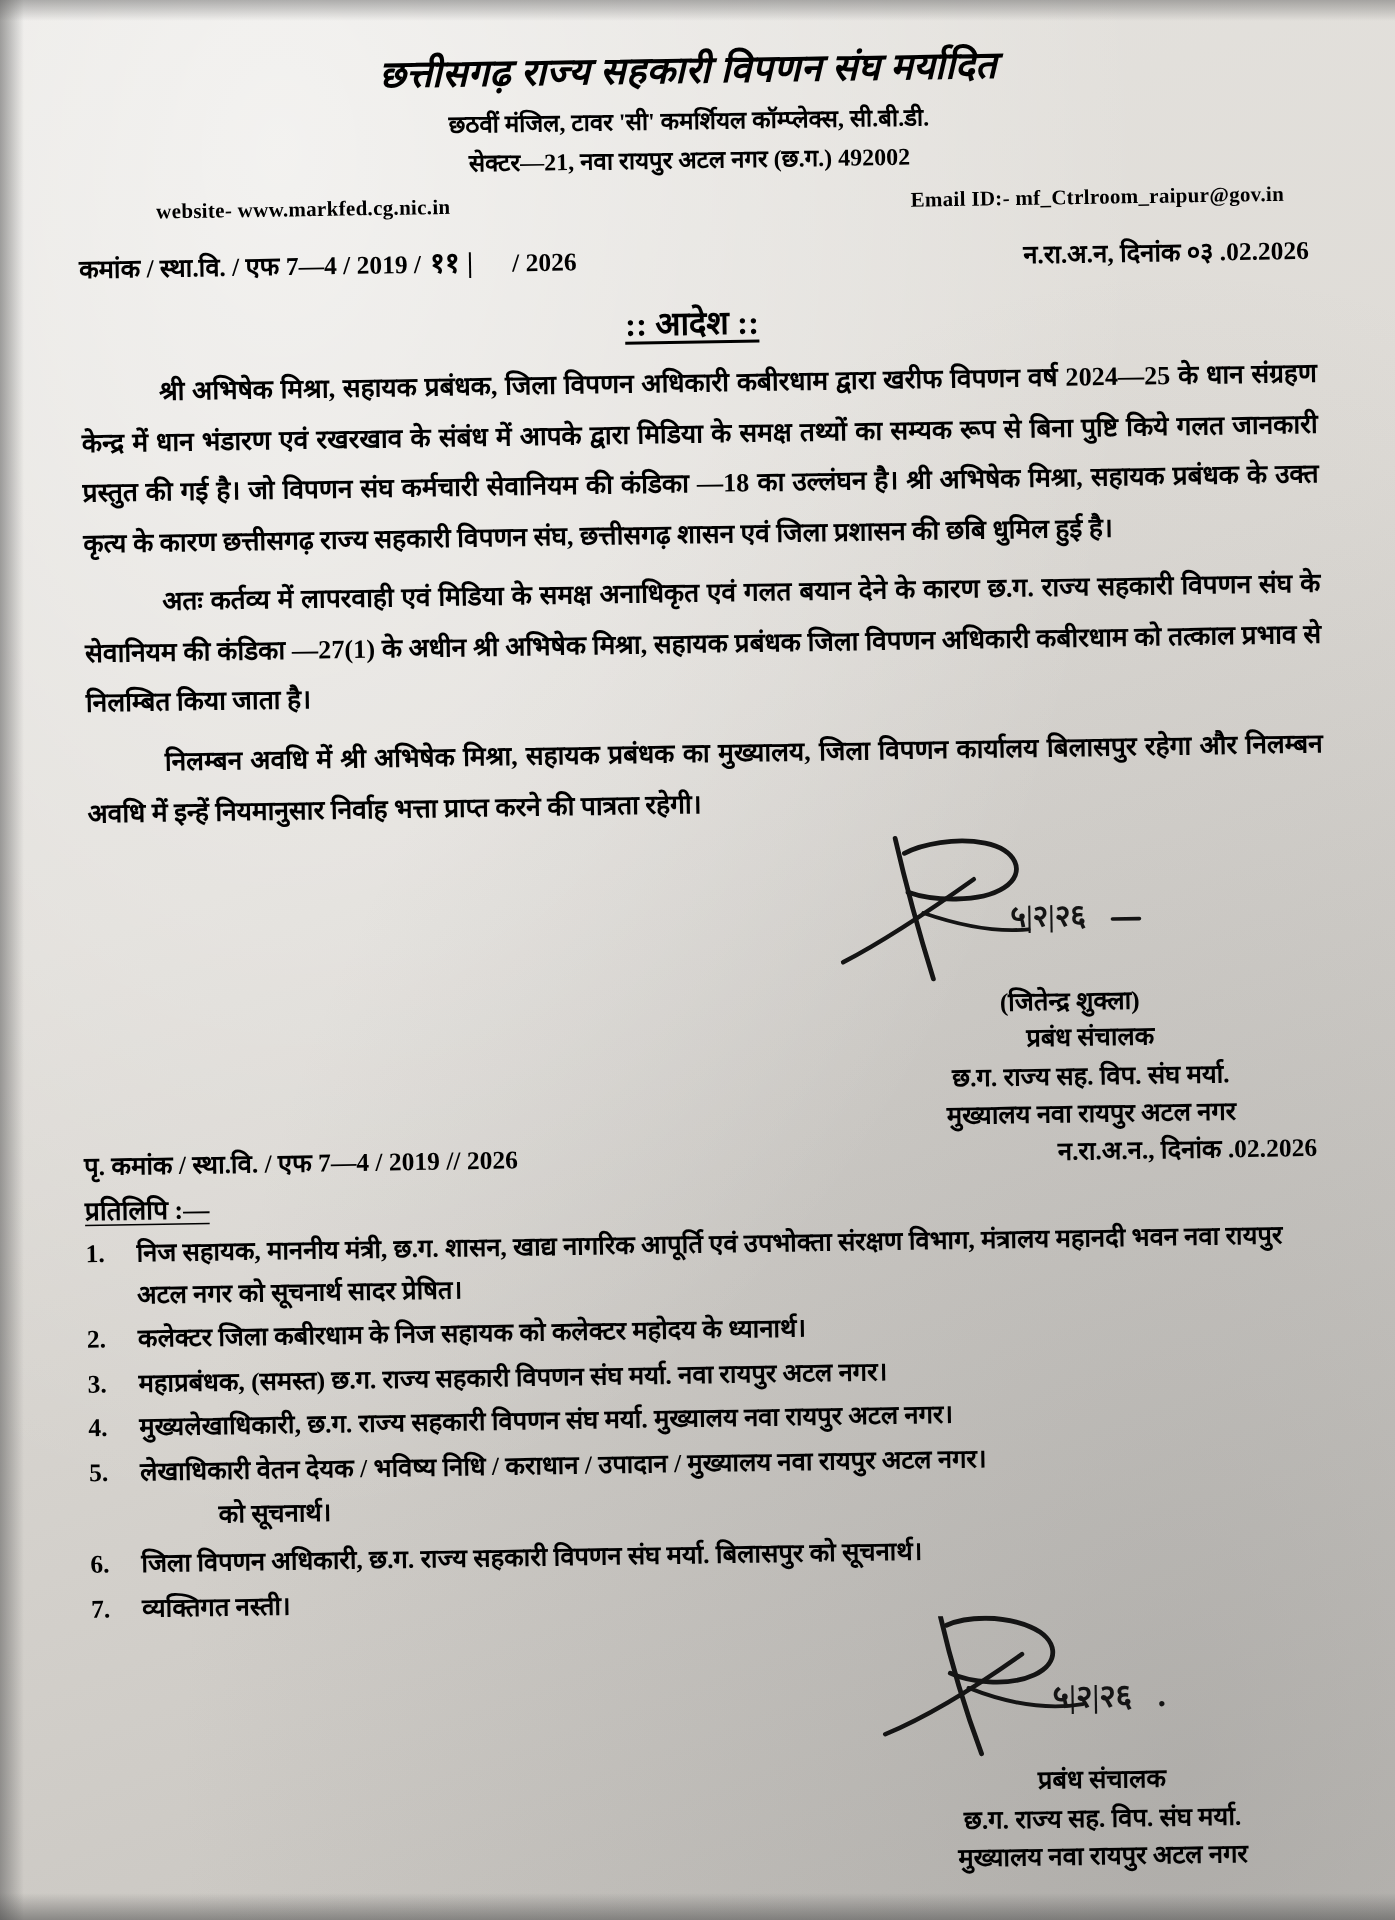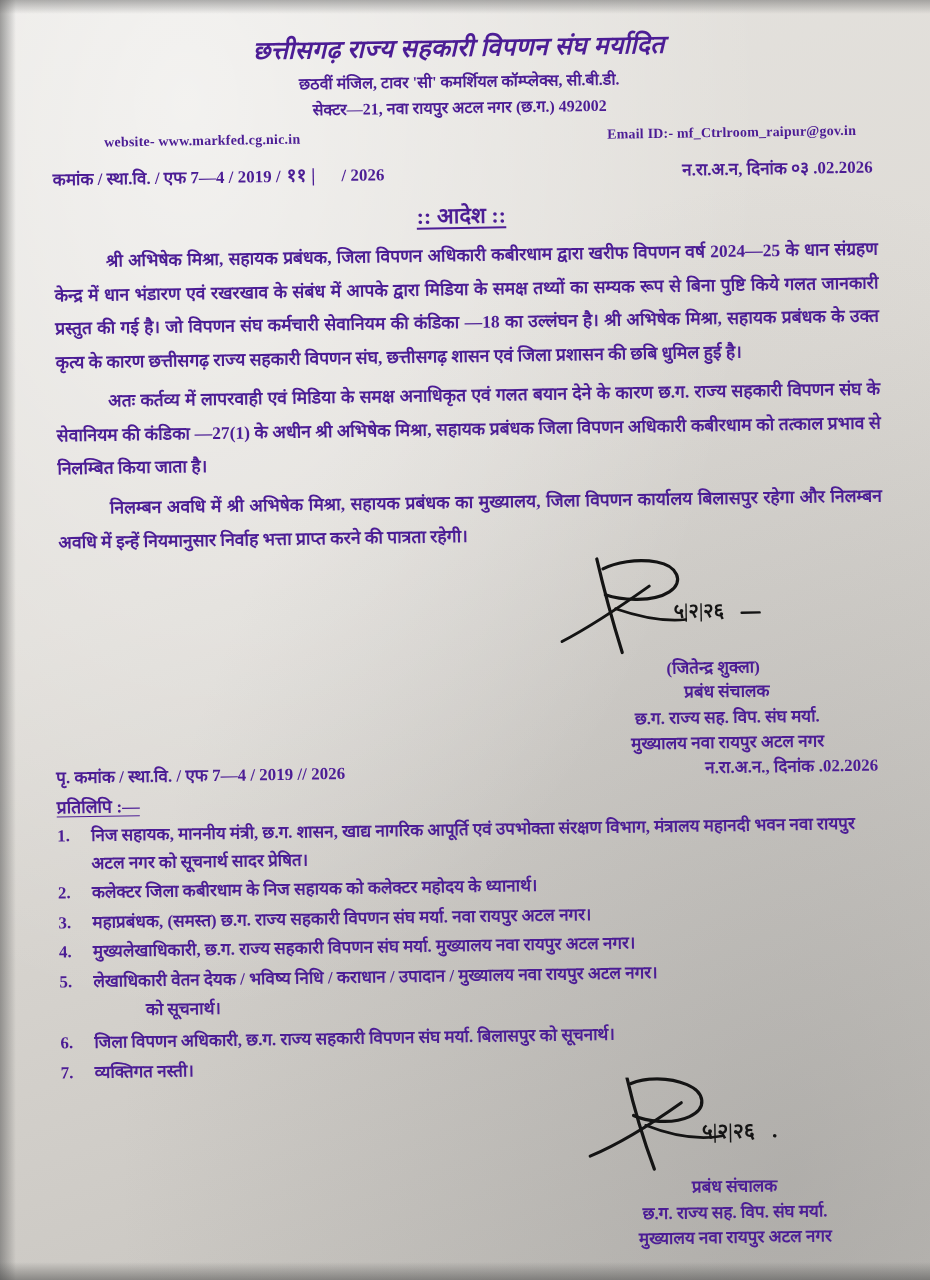--- a/index.html
+++ b/index.html
@@ -10,21 +10,21 @@
   body {
     font-family: "Liberation Sans", sans-serif;
   }
   .page {
     position: relative;
     width: 930px;
     height: 1280px;
     margin: 0 auto;
     background: #d8d6d2;
     overflow: hidden;
-    color: #4c1d95;
+    color: #000000;
   }
   
   .paper-shade {
     position: absolute;
     inset: 0;
     background:
       radial-gradient(ellipse at 20% 8%, rgba(255,255,255,0.55) 0%, rgba(255,255,255,0) 55%),
       radial-gradient(ellipse at 85% 92%, rgba(120,120,120,0.30) 0%, rgba(255,255,255,0) 60%),
       linear-gradient(160deg, #e6e4e0 0%, #dedbd6 40%, #cfccc7 75%, #c4c1bc 100%);
     pointer-events: none;

